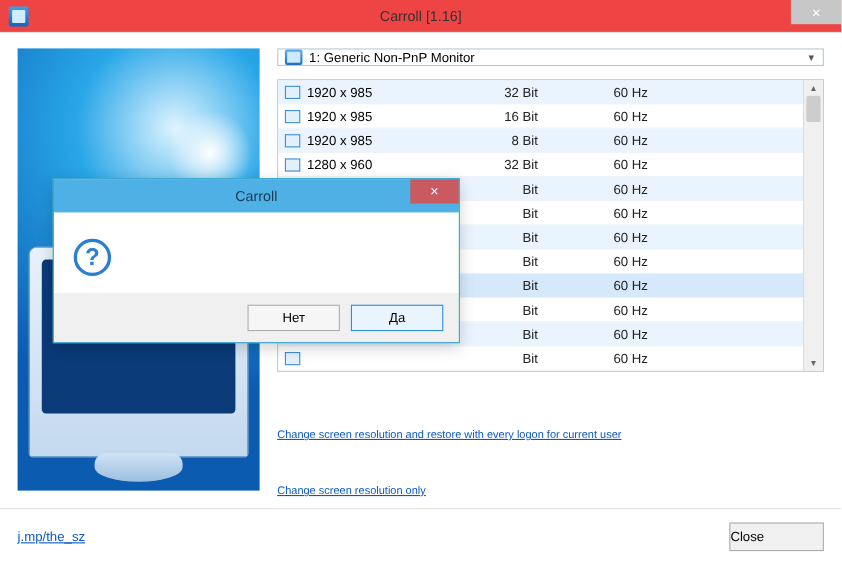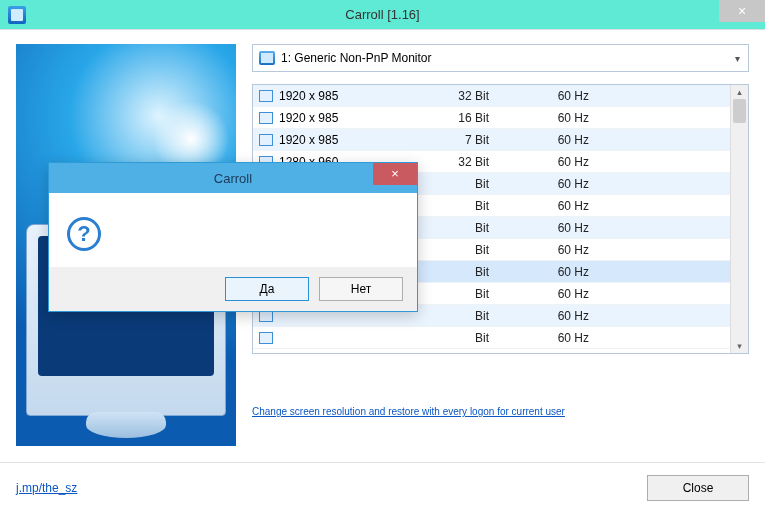--- a/index.html
+++ b/index.html
@@ -7,21 +7,21 @@
     font-family: "Segoe UI", Tahoma, sans-serif;
     font-size: 12px;
     background: #fff;
     width: 765px;
     height: 532px;
     overflow: hidden;
     position: relative;
   }
   .titlebar {
     height: 30px;
-    background: #5eead4;
+    background: #ef4444;
     border-bottom: 1px solid #ddd;
     display: flex;
     align-items: center;
     position: relative;
   }
   .titlebar .app-icon {
     width: 18px; height: 18px; margin-left: 8px;
     background: linear-gradient(#3ca0e8,#1064c0);
     border-radius: 2px;
     position: relative;
@@ -104,22 +104,22 @@
   .scroll-arrow{ position:absolute; left:0; right:0; height:14px; text-align:center; font-size:9px; color:#666; line-height:14px;}
   .scroll-arrow.up{ top:0;} .scroll-arrow.down{ bottom:0;}
   .links{ margin-top:12px; }
   .links a{ color:#0c57c3; display:block; margin-bottom:10px; font-size:10px;margin-top:40px;}
   .footer{
     border-top:1px solid #e3e3e3; height:50px; display:flex; align-items:center;
     justify-content:space-between; padding:0 16px;
   }
   .footer a{ color:#0c57c3; font-size:12px;}
   .footer .close-btn2{
-    width:102px; height:26px; border:1px solid #adadad; background:#f0f0f0;
-    text-align:center; line-height:24px; font-size:12px;
+    width:86px; height:26px; border:1px solid #adadad; background:#f0f0f0;
+    line-height:24px; font-size:12px;
   }
   
   .dialog{
     position:absolute; left:48px; top:162px; width:370px;
     border:1px solid #2e9ad8; box-shadow:0 4px 14px rgba(0,0,0,0.2);
     background:#86efac;
   }
   .dialog-titlebar{
     height:30px; background:#4fb0e6; color:#fff; display:flex;
     align-items:center; position:relative;
@@ -182,21 +182,21 @@
           </div>
           <div class="res-row">
             <div class="row-icon"></div>
             <div class="col-res">1920 x 985</div>
             <div class="col-bit">16 Bit</div>
             <div class="col-hz">60 Hz</div>
           </div>
           <div class="res-row">
             <div class="row-icon"></div>
             <div class="col-res">1920 x 985</div>
-            <div class="col-bit">7 Bit</div>
+            <div class="col-bit">8 Bit</div>
             <div class="col-hz">60 Hz</div>
           </div>
           <div class="res-row">
             <div class="row-icon"></div>
             <div class="col-res">1280 x 960</div>
             <div class="col-bit">32 Bit</div>
             <div class="col-hz">60 Hz</div>
           </div>
           <div class="res-row">
             <div class="row-icon"></div>
@@ -249,34 +249,35 @@
         </div>
       <div class="scrollbar">
         <div class="scroll-arrow up">▴</div>
         <div class="scroll-thumb"></div>
         <div class="scroll-arrow down">▾</div>
       </div>
     </div>
 
     <div class="links">
       <a href="#">Change screen resolution and restore with every logon for current user</a>
+      <a href="#">Change screen resolution only</a>
     </div>
   </div>
 </div>
 
 <div class="footer">
   <a href="#">j.mp/the_sz</a>
   <div class="close-btn2">Close</div>
 </div>
 
 <div class="dialog">
   <div class="dialog-titlebar">
     <div class="dtitle">Carroll</div>
     <div class="dialog-close">×</div>
   </div>
   <div class="dialog-body">
     <div class="qicon">?</div>
   </div>
   <div class="dialog-footer">
+    <div class="dbtn">Нет</div>
     <div class="dbtn primary">Да</div>
-    <div class="dbtn">Нет</div>
   </div>
 </div>
 
 </body></html>

